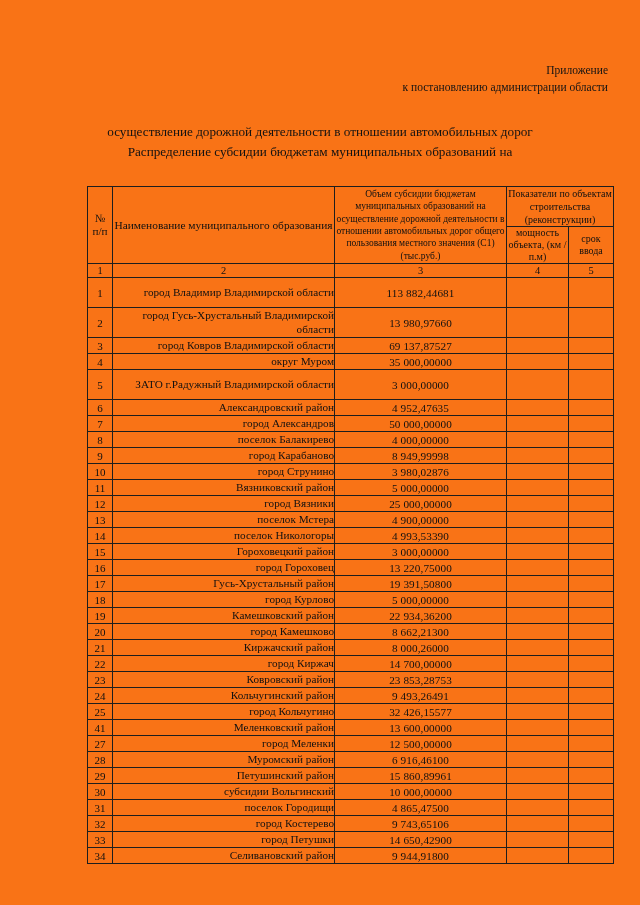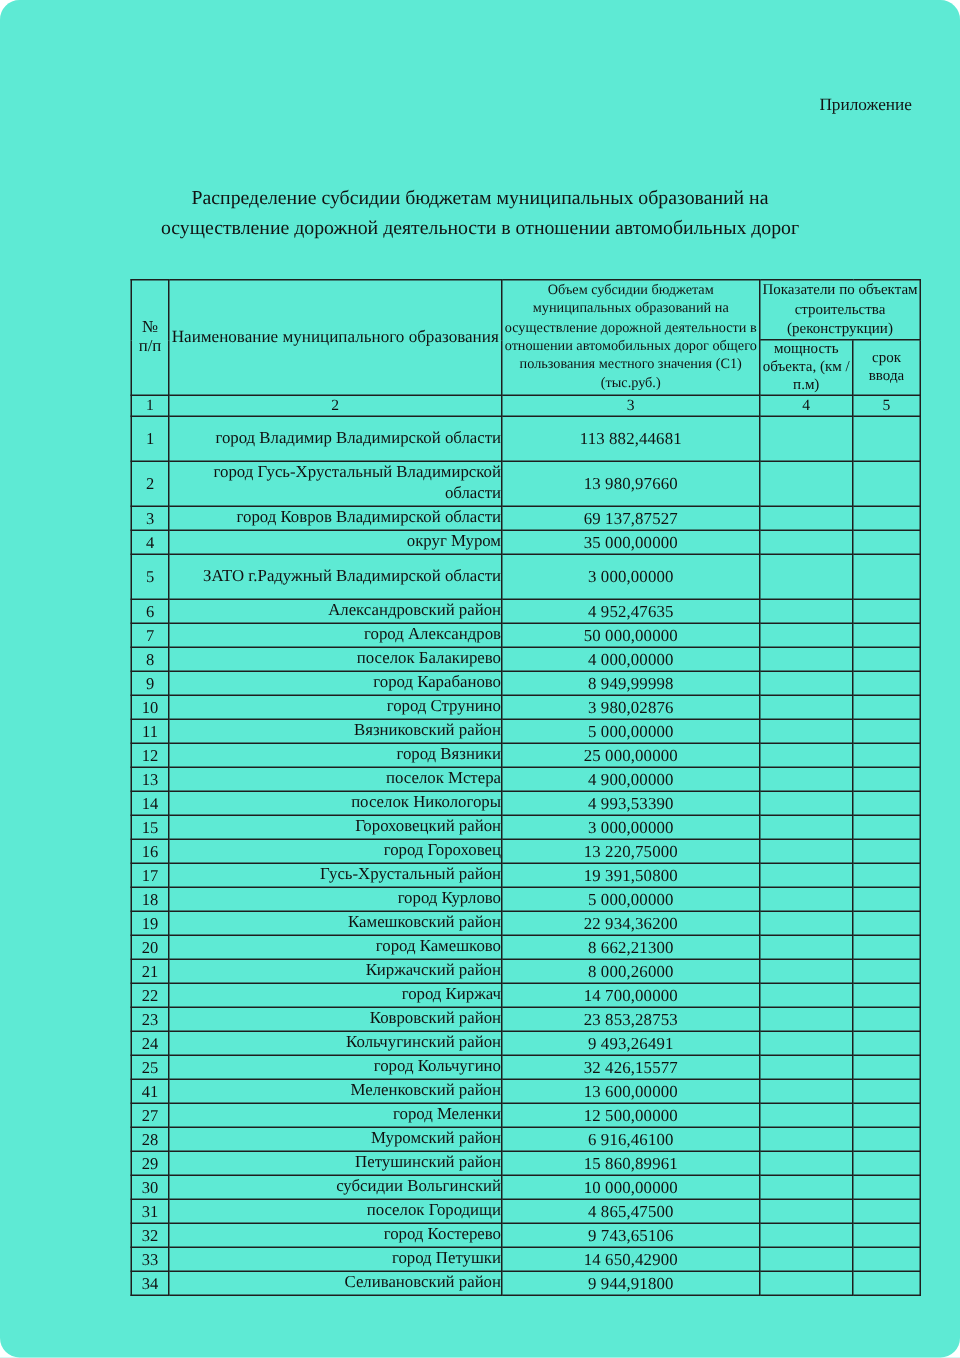--- a/index.html
+++ b/index.html
@@ -13,22 +13,21 @@
     height: 905px;
     position: relative;
     font-family: "Liberation Serif", "DejaVu Serif", serif;
     color: #1a1a1a;
     overflow: hidden;
   }
 
   .page {
     position: absolute;
     inset: 0;
-    background: #5eead4;
-    border-radius: 13px;
+    background: #f97316;
   }
 
   
   .doc-header {
     position: absolute;
     top: 62px;
     right: 32px;
     width: 330px;
     text-align: right;
     font-size: 11.5px;
@@ -156,25 +155,26 @@
 
   tr.tall td { height: 29px; }
 </style>
 </head>
 <body>
 
 <div class="page">
 
   <div class="doc-header">
     <div class="line">Приложение</div>
+    <div class="line">к постановлению администрации области</div>
   </div>
 
   <div class="doc-title">
+    <span class="t-line">осуществление дорожной деятельности в отношении автомобильных дорог</span>
     <span class="t-line">Распределение субсидии бюджетам муниципальных образований на</span>
-    <span class="t-line">осуществление дорожной деятельности в отношении автомобильных дорог</span>
   </div>
 
   <div class="tbl-wrap">
     <table class="grid">
       <colgroup>
         <col class="c-num">
           <col class="c-name">
           <col class="c-vol">
           <col class="c-pow">
           <col class="c-term">

